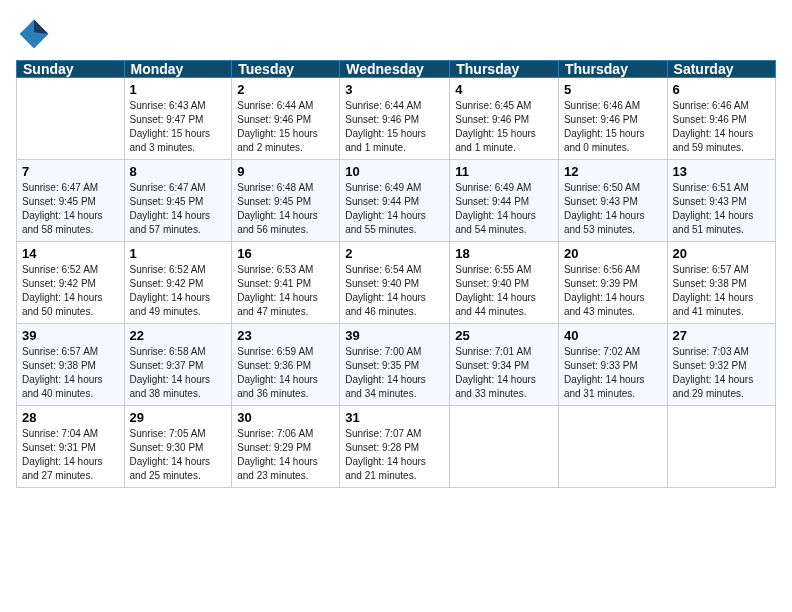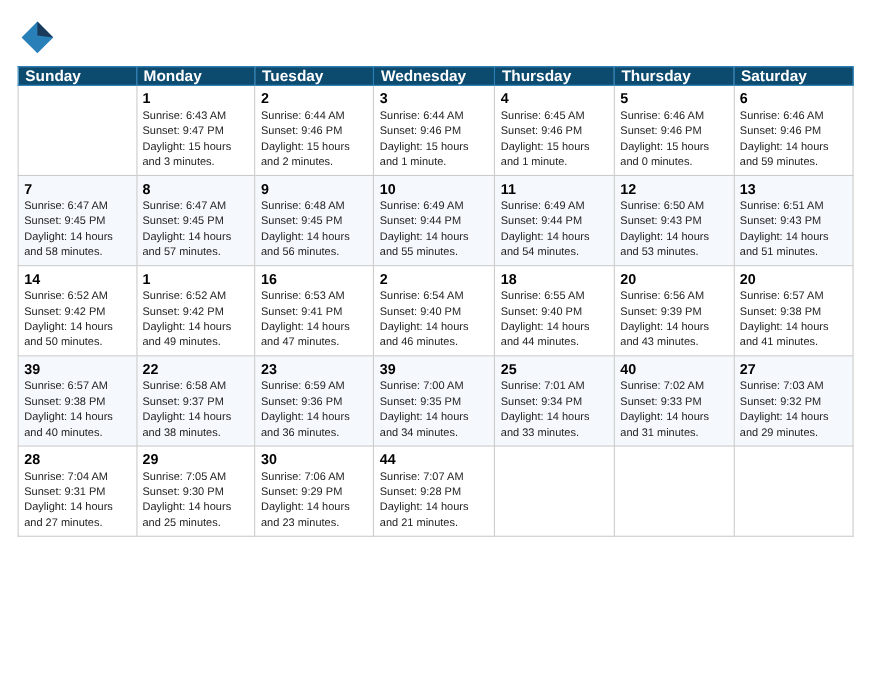--- a/index.html
+++ b/index.html
@@ -232,21 +232,21 @@
         </td>
         <td>
           <span class="day-num">29</span>
           <div class="cell-content">Sunrise: 7:05 AM<br>Sunset: 9:30 PM<br>Daylight: 14 hours and 25 minutes.</div>
         </td>
         <td>
           <span class="day-num">30</span>
           <div class="cell-content">Sunrise: 7:06 AM<br>Sunset: 9:29 PM<br>Daylight: 14 hours and 23 minutes.</div>
         </td>
         <td>
-          <span class="day-num">44</span>
+          <span class="day-num">31</span>
           <div class="cell-content">Sunrise: 7:07 AM<br>Sunset: 9:28 PM<br>Daylight: 14 hours and 21 minutes.</div>
         </td>
         <td class="empty"></td>
         <td class="empty"></td>
         <td class="empty"></td>
       </tr>
     </tbody>
 </table>
 
 </body></html>

